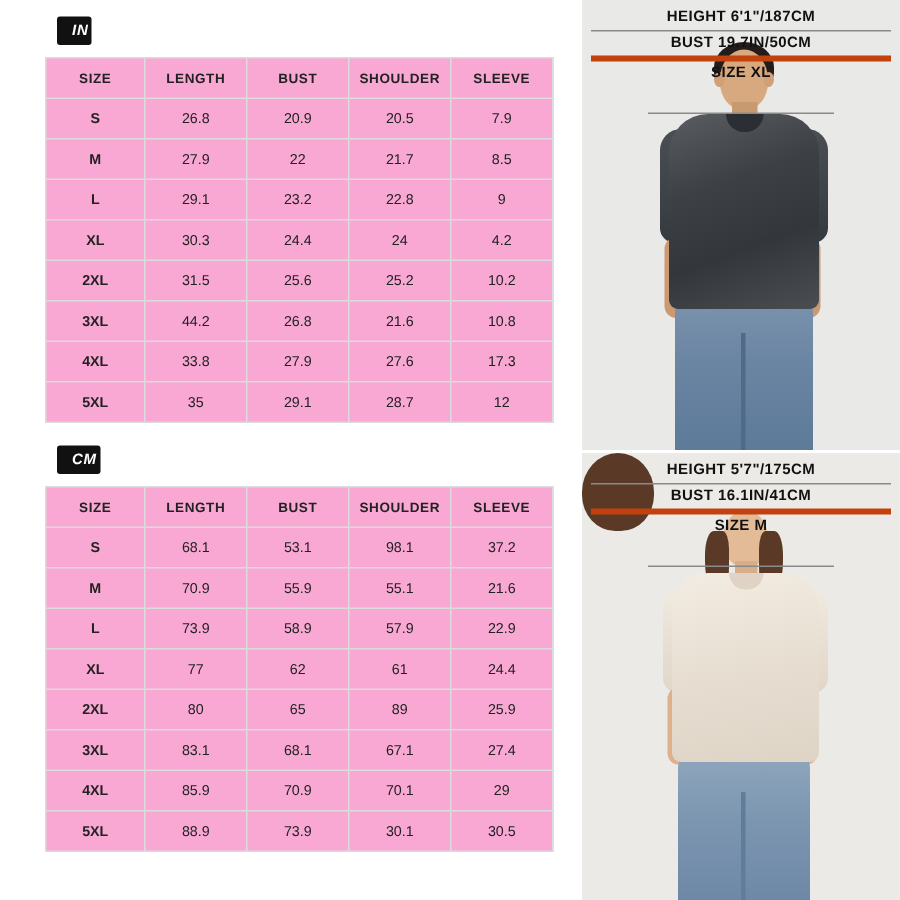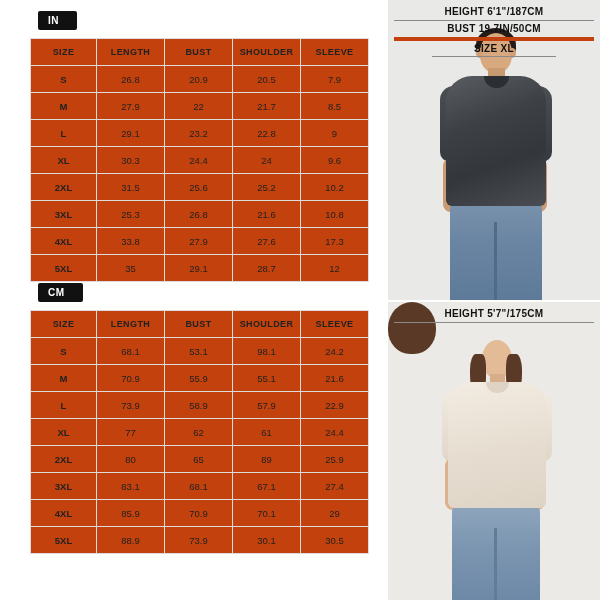--- a/index.html
+++ b/index.html
@@ -32,30 +32,31 @@
     box-sizing: border-box;
   }
 
   .unit-badge {
     display: inline-block;
     background: #111111;
     color: #ffffff;
     font-size: 10px;
     font-weight: bold;
     letter-spacing: 0.5px;
-    padding: 4px 18px 4px 10px;
+    padding: 4px 2px 4px 10px;
     margin-left: 38px;
     border-radius: 2px;
+    font-style: italic;
   }
 
   table.size-table {
     border-collapse: collapse;
     margin: 8px 0 0 30px;
     width: 338px;
-    background: #c2410c;
+    background: #f9a8d4;
     table-layout: fixed;
   }
   table.size-table th,
   table.size-table td {
     border: 1px solid #dcdcdc;
     text-align: center;
     font-size: 9.5px;
     height: 26px;
     padding: 0;
     color: #222222;
@@ -106,21 +107,21 @@
     margin: 0 6px;
   }
   .spec-line.last {
     border-bottom: 4px solid #c2410c;
   }
   .spec-size {
     font-size: 10px;
     font-weight: bold;
     letter-spacing: 0.3px;
     color: #111111;
-    padding: 2px 0 2px 0;
+    padding: 2px 0 21px 0;
     border-bottom: 1px solid #8a8a8a;
     margin: 0 44px;
   }
 
   
   .model {
     position: absolute;
     left: 0;
     top: 0;
     width: 212px;
@@ -264,32 +265,32 @@
             <td>29.1</td>
             <td>23.2</td>
             <td>22.8</td>
             <td>9</td>
           </tr>
           <tr>
             <td class="size-cell">XL</td>
             <td>30.3</td>
             <td>24.4</td>
             <td>24</td>
-            <td>9.6</td>
+            <td>4.2</td>
           </tr>
           <tr>
             <td class="size-cell">2XL</td>
             <td>31.5</td>
             <td>25.6</td>
             <td>25.2</td>
             <td>10.2</td>
           </tr>
           <tr>
             <td class="size-cell">3XL</td>
-            <td>25.3</td>
+            <td>44.2</td>
             <td>26.8</td>
             <td>21.6</td>
             <td>10.8</td>
           </tr>
           <tr>
             <td class="size-cell">4XL</td>
             <td>33.8</td>
             <td>27.9</td>
             <td>27.6</td>
             <td>17.3</td>
@@ -298,21 +299,21 @@
             <td class="size-cell">5XL</td>
             <td>35</td>
             <td>29.1</td>
             <td>28.7</td>
             <td>12</td>
           </tr>
         </tbody>
       </table>
     </div>
 
-    <div style="">
+    <div style="margin-top:14px;">
       <span class="unit-badge">CM</span>
       <table class="size-table">
         <colgroup>
           <col class="c-size">
             <col class="c-other">
             <col class="c-other">
             <col class="c-other">
             <col class="c-other">
         </colgroup>
         <thead>
@@ -323,21 +324,21 @@
             <th>SHOULDER</th>
             <th>SLEEVE</th>
           </tr>
         </thead>
         <tbody>
           <tr>
             <td class="size-cell">S</td>
             <td>68.1</td>
             <td>53.1</td>
             <td>98.1</td>
-            <td>24.2</td>
+            <td>37.2</td>
           </tr>
           <tr>
             <td class="size-cell">M</td>
             <td>70.9</td>
             <td>55.9</td>
             <td>55.1</td>
             <td>21.6</td>
           </tr>
           <tr>
             <td class="size-cell">L</td>
@@ -424,17 +425,19 @@
         <div class="m-sleeve m2-sleeve-r"></div>
         <div class="m2-arm-l"></div>
         <div class="m2-arm-r"></div>
         <div class="m-pants m2-pants"></div>
         <div class="m2-pants-split"></div>
         <div class="m-shirt m2-shirt"></div>
         <div class="m2-collar"></div>
       </div>
       <div class="spec">
         <div class="spec-line">HEIGHT  5'7"/175CM</div>
+        <div class="spec-line last">BUST  16.1IN/41CM</div>
+        <div class="spec-size">SIZE  M</div>
       </div>
     </div>
 
   </div>
 </div>
 
 </body></html>

